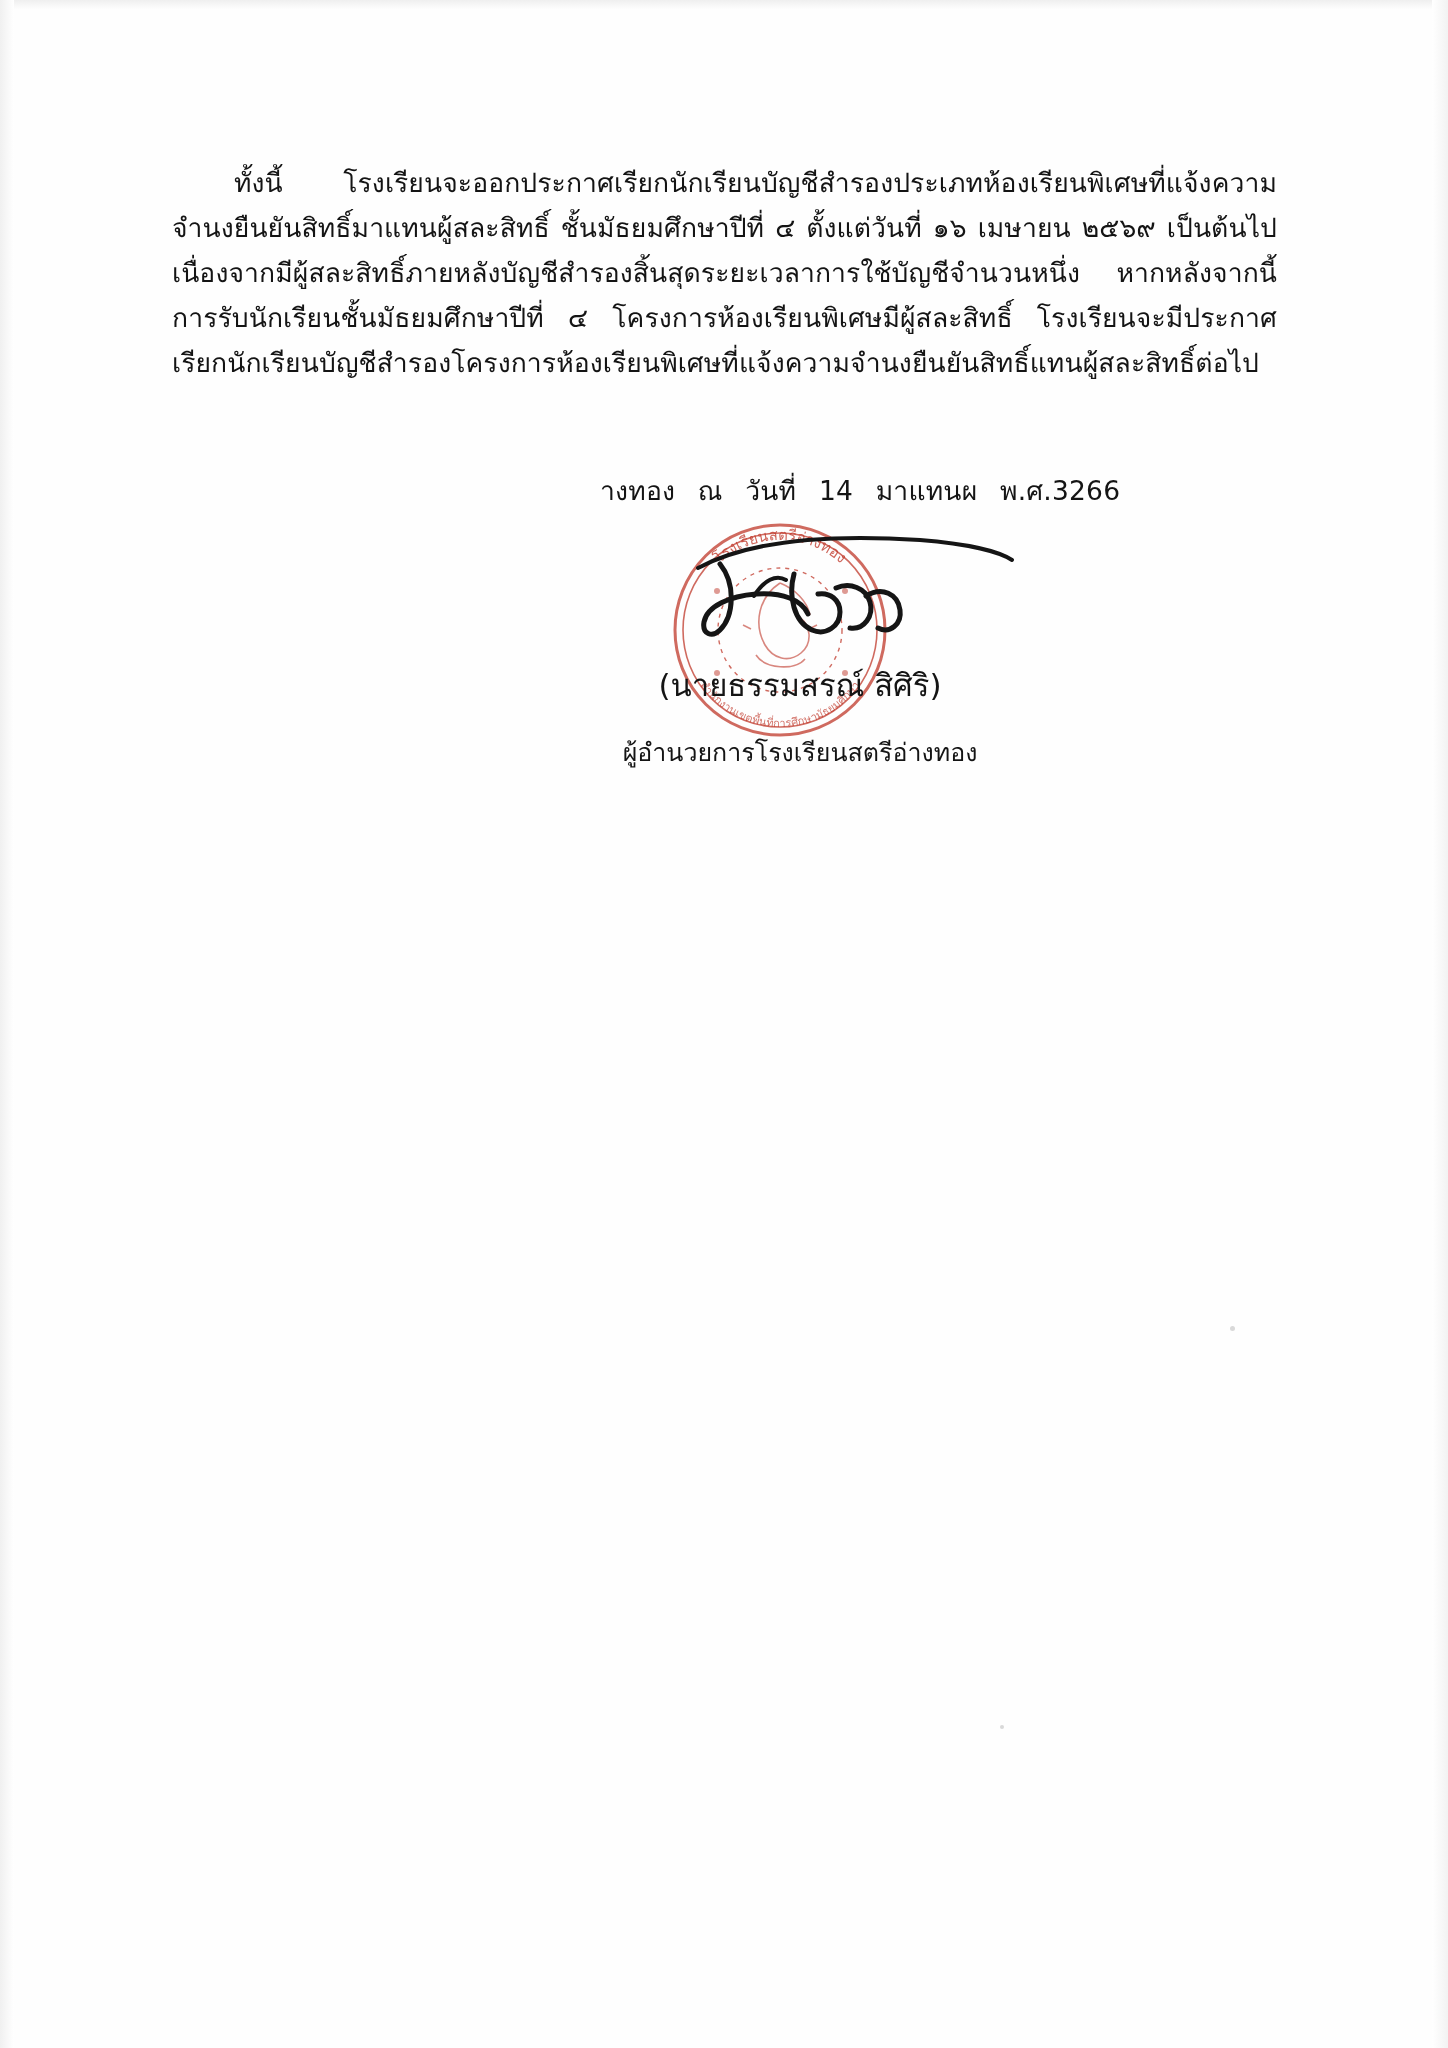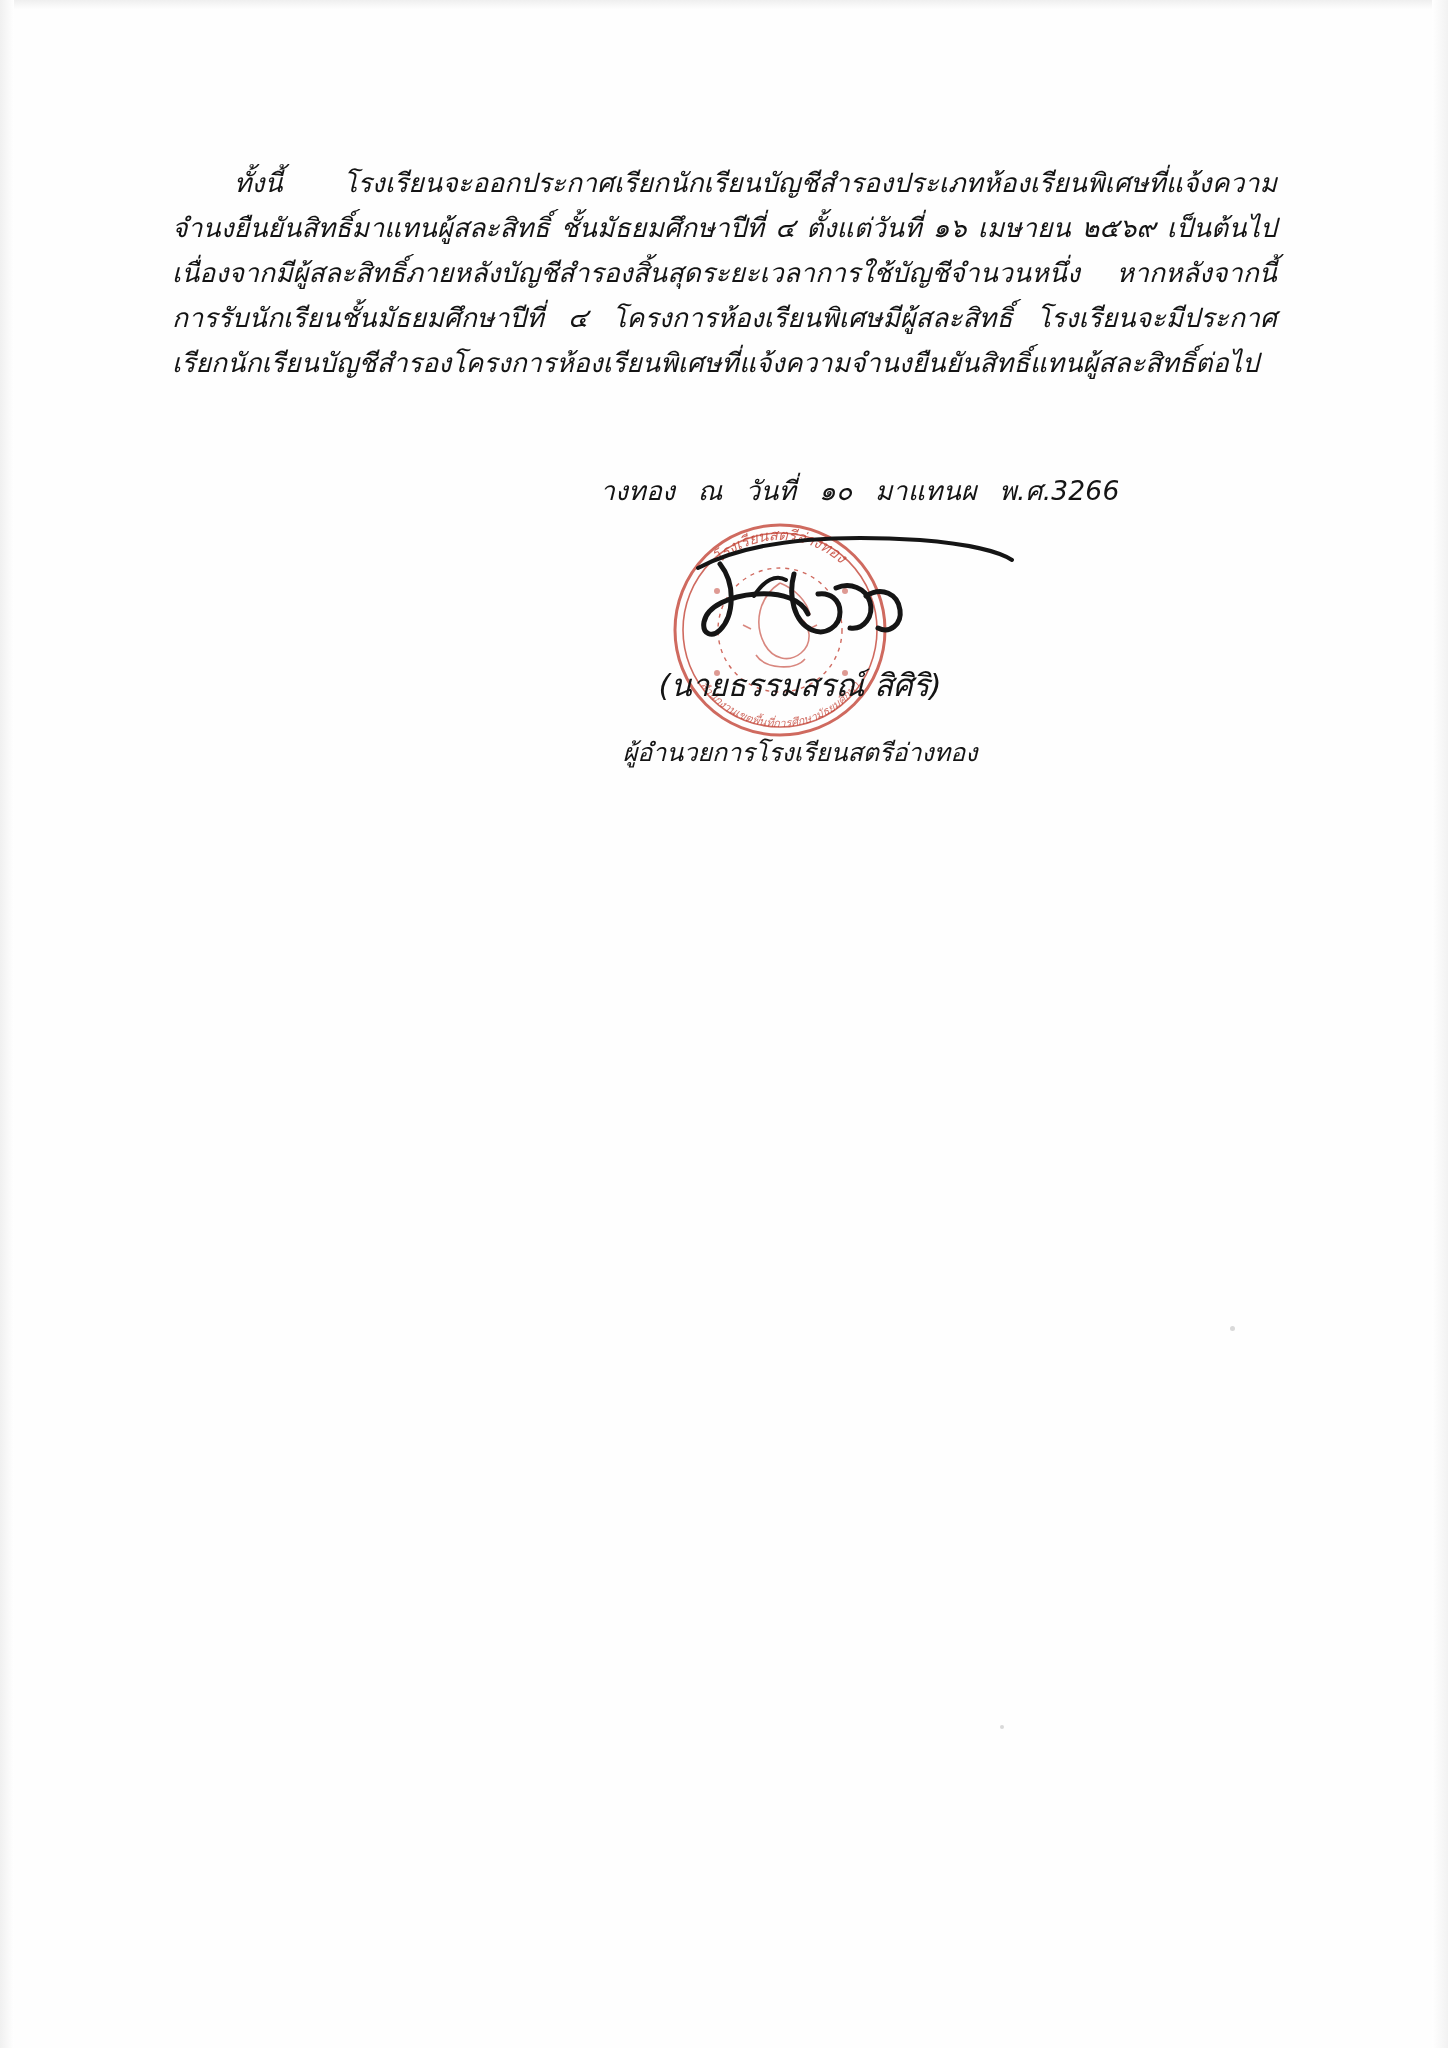--- a/index.html
+++ b/index.html
@@ -13,21 +13,20 @@
     position: relative;
     font-family: "DejaVu Sans", "Liberation Sans", sans-serif;
     color: #1b1b1b;
     overflow: hidden;
   }
 
   .page {
     position: absolute;
     inset: 0;
     background: #fefefe;
-    font-style: italic;
   }
 
   
   .scan-edge-left {
     position: absolute;
     left: 0; top: 0; bottom: 0;
     width: 14px;
     background: linear-gradient(to right, #f0f0f0, #ffffff);
   }
   .scan-edge-right {
@@ -130,21 +129,21 @@
   <div class="scan-edge-right"></div>
 
   <div class="body-text">
     <span class="indent"></span><span>ทั้งนี้ โรงเรียนจะออกประกาศเรียกนักเรียนบัญชีสำรองประเภทห้องเรียนพิเศษที่แจ้งความจำนงยืนยันสิทธิ์มาแทนผู้สละสิทธิ์ ชั้นมัธยมศึกษาปีที่ ๔ ตั้งแต่วันที่ ๑๖ เมษายน ๒๕๖๙ เป็นต้นไป เนื่องจากมีผู้สละสิทธิ์ภายหลังบัญชีสำรองสิ้นสุดระยะเวลาการใช้บัญชีจำนวนหนึ่ง หากหลังจากนี้การรับนักเรียนชั้นมัธยมศึกษาปีที่ ๔ โครงการห้องเรียนพิเศษมีผู้สละสิทธิ์ โรงเรียนจะมีประกาศเรียกนักเรียนบัญชีสำรองโครงการห้องเรียนพิเศษที่แจ้งความจำนงยืนยันสิทธิ์แทนผู้สละสิทธิ์ต่อไป</span>
   </div>
 
   <div class="date-line">
     <span>างทอง</span><span class="sp"></span>
     <span>ณ</span><span class="sp"></span>
     <span>วันที่</span><span class="sp"></span>
-    <span>๑๐</span><span class="sp"></span>
+    <span>14</span><span class="sp"></span>
     <span>มาแทนผ</span><span class="sp"></span>
     <span>พ.ศ.</span><span>3266</span>
   </div>
 
   <div class="seal">
     <svg width="250" height="250" viewBox="0 0 250 250" xmlns="http://www.w3.org/2000/svg">
       <defs>
         <path id="topArc" d="M 35,125 A 90,90 0 0 1 215,125" fill="none"></path>
         <path id="botArc" d="M 28,125 A 97,97 0 0 0 222,125" fill="none"></path>
       </defs>

